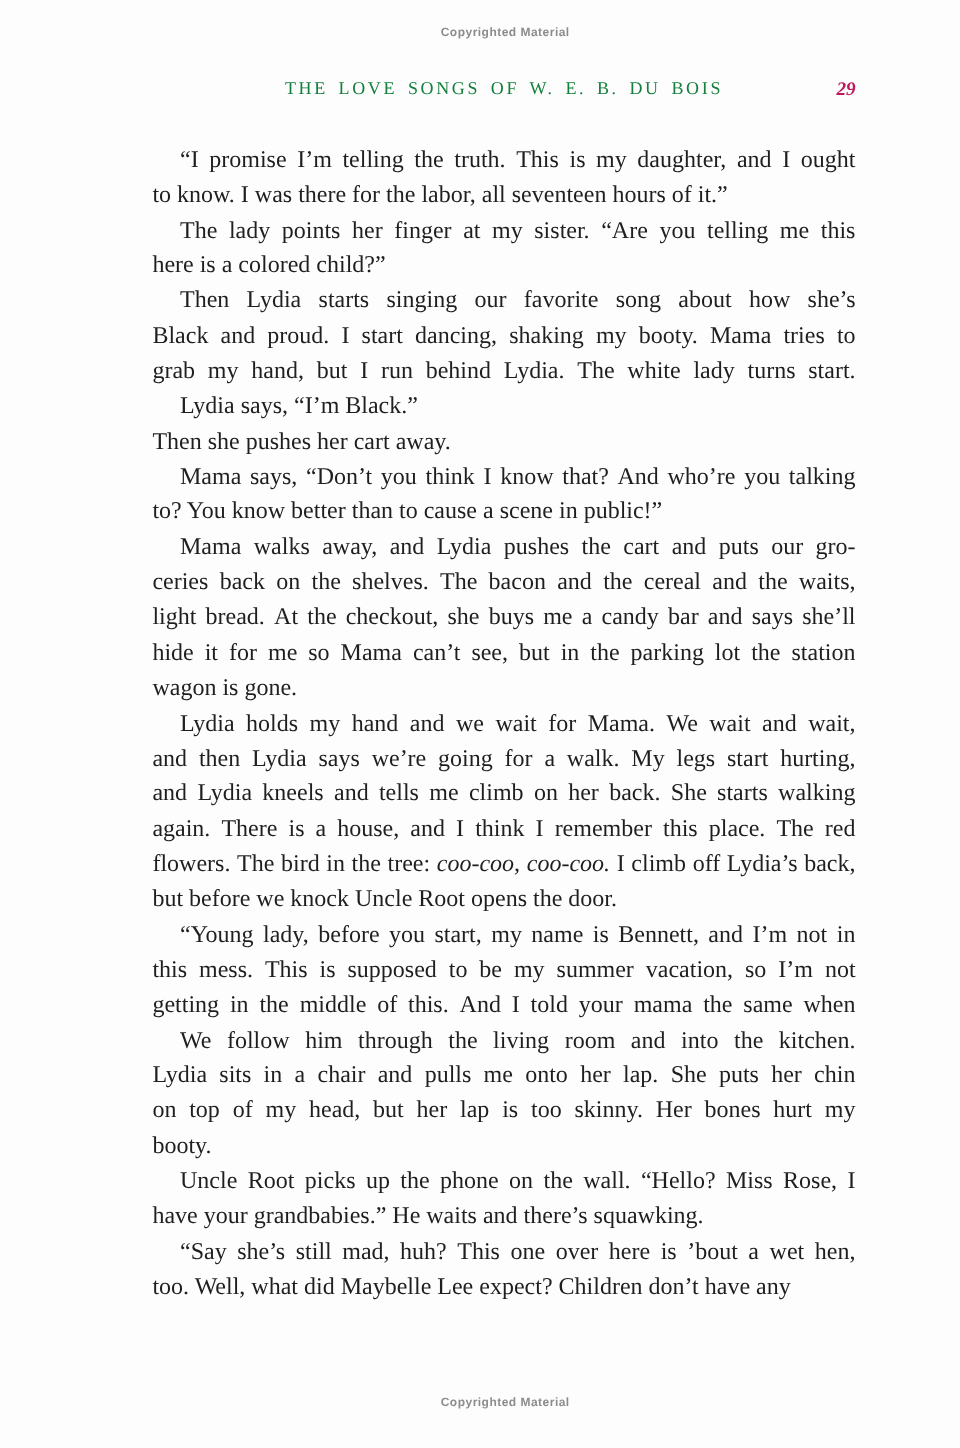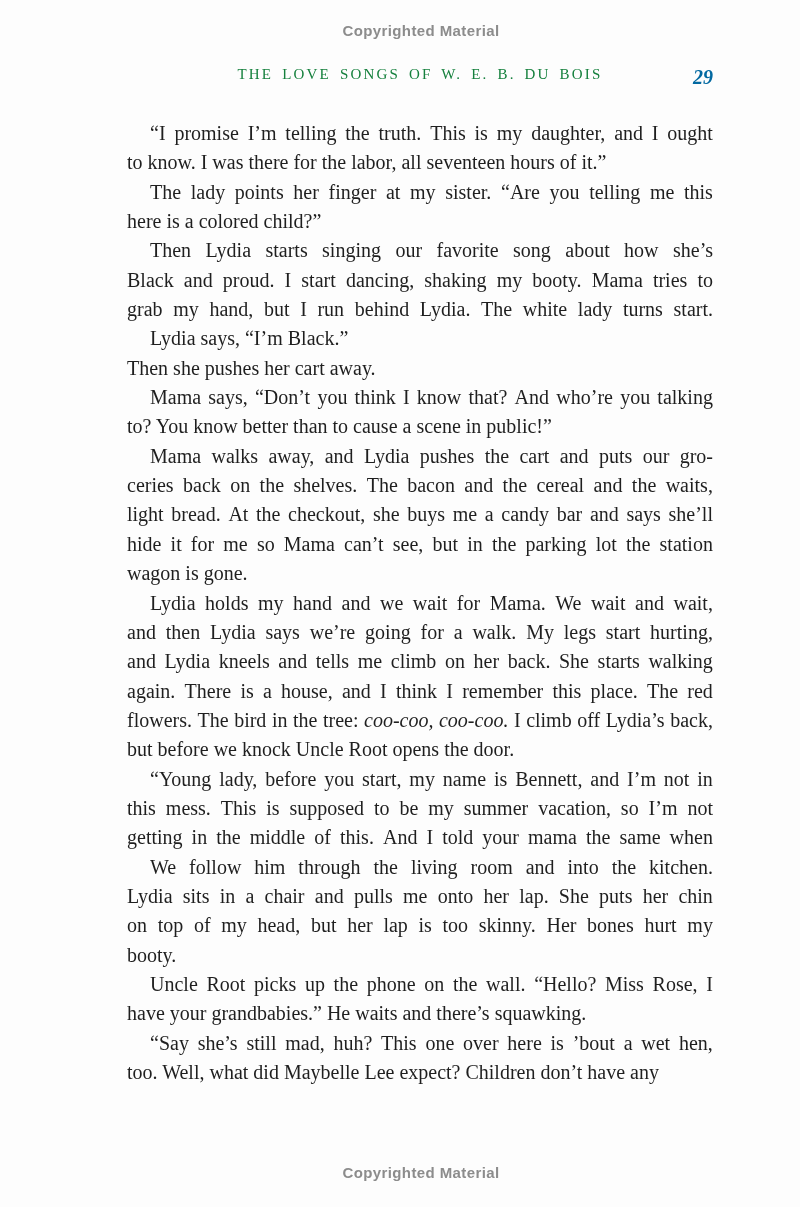--- a/index.html
+++ b/index.html
@@ -12,21 +12,21 @@
   .page {
     position: relative;
     width: 800px; height: 1207px;
     background: #fdfdfd;
   }
   .copyright {
     position: absolute; left: 0; right: 0;
     text-align: center;
     font-family: "Liberation Sans", sans-serif;
     font-weight: bold;
-    font-size: 15px;
+    font-size: 10px;
     letter-spacing: 0.4px;
     color: #8c8c8c;
     margin-left: 42px;
   }
   .copyright.top { top: 22px; }
   .copyright.bottom { top: 1164px; }
   .running-head {
     position: absolute;
     top: 66px; left: 127px; width: 586px; height: 20px;
   }
@@ -36,22 +36,22 @@
     font-size: 15px;
     letter-spacing: 2.2px;
     word-spacing: 3px;
     color: #15803d;
     white-space: nowrap;
   }
   .page-number {
     position: absolute; right: 0; top: 0;
     font-style: italic;
     font-weight: bold;
-    font-size: 20px;
-    color: #0369a1;
+    font-size: 16px;
+    color: #be185d;
   }
   .body-text {
     position: absolute;
     top: 119px; left: 127px; width: 586px;
     font-size: 20px;
     line-height: 29.35px;
     color: #1f1f1f;
   }
   .line { display: flex; justify-content: space-between; }
   .line.indent { padding-left: 23px; }

